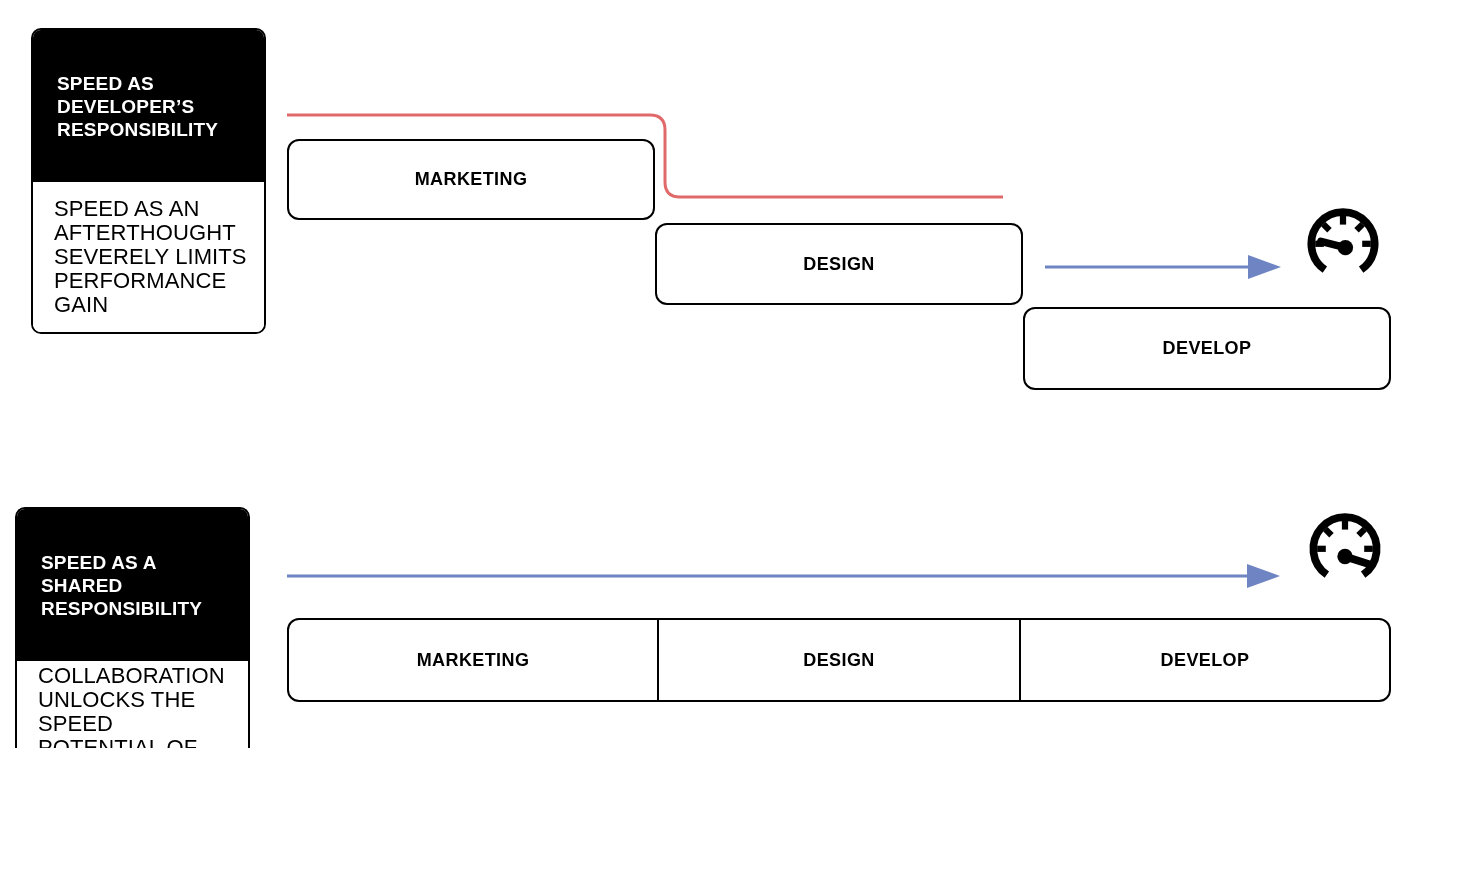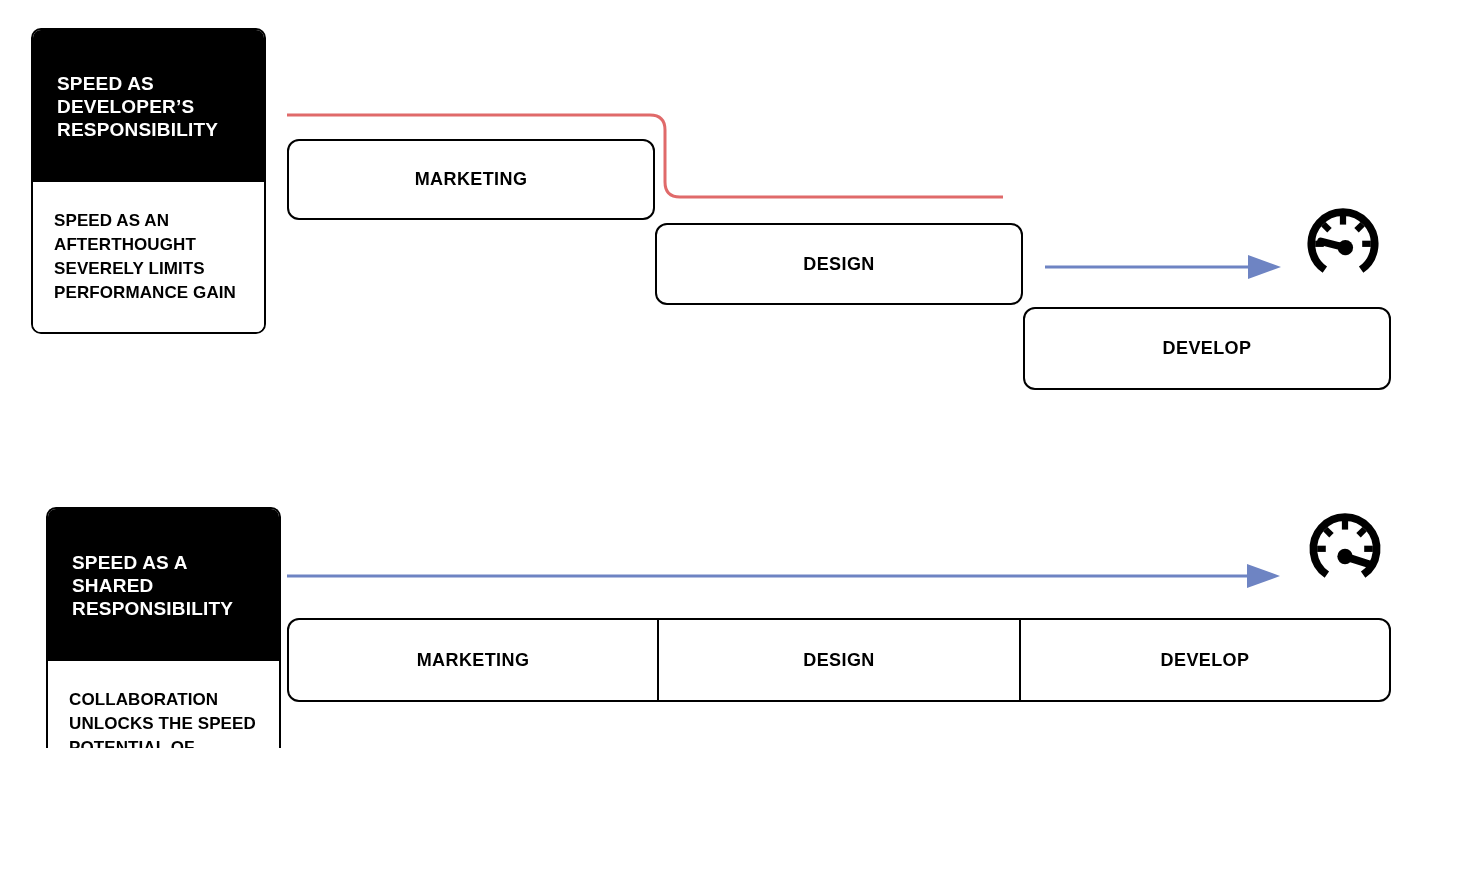--- a/index.html
+++ b/index.html
@@ -45,22 +45,22 @@
   .card-bodywrap {
     background: #ffffff;
     color: #000000;
     flex: 1 1 auto;
     display: flex;
     align-items: center;
     padding-left: 21px;
     padding-right: 6px;
   }
   .card-body {
-    font-size: 17px;
-    font-weight: 700;
+    font-size: 22px;
+    font-weight: 400;
     line-height: 24px;
     letter-spacing: 0.1px;
     white-space: pre-line;
   }
 
   
   .stage-box {
     border: 2.5px solid #000;
     border-radius: 12px;
     background: #ffffff;
@@ -143,21 +143,21 @@
     <path d="M 31.1 73 A 33 33 0 1 1 68.9 73" fill="none" stroke="#000" stroke-width="8"></path>
     <line x1="21" y1="46" x2="30" y2="46" stroke="#000" stroke-width="6.5"></line>
     <line x1="29.5" y1="25.5" x2="35.9" y2="31.9" stroke="#000" stroke-width="6.5"></line>
     <line x1="50" y1="17" x2="50" y2="26" stroke="#000" stroke-width="6.5"></line>
     <line x1="70.5" y1="25.5" x2="64.1" y2="31.9" stroke="#000" stroke-width="6.5"></line>
     <line x1="79" y1="46" x2="70" y2="46" stroke="#000" stroke-width="6.5"></line>
     <line x1="52.5" y1="50" x2="27" y2="43.5" stroke="#000" stroke-width="8" stroke-linecap="round"></line>
     <circle cx="52.5" cy="50" r="8" fill="#000"></circle>
   </svg>
 
-  <div class="abs info-card" style="left:46px; top:507px;">
+  <div class="abs info-card" style="left:15px; top:507px;">
     <div class="card-header">
       <div class="card-title">SPEED AS A
 SHARED
 RESPONSIBILITY</div>
     </div>
     <div class="card-bodywrap">
       <div class="card-body">COLLABORATION
 UNLOCKS THE SPEED
 POTENTIAL OF
 PERFORMANCE GAIN</div>

